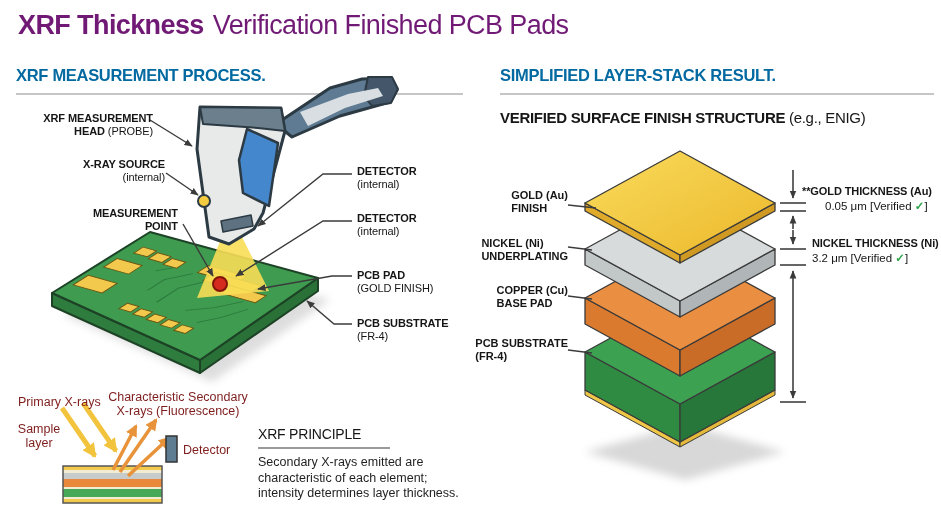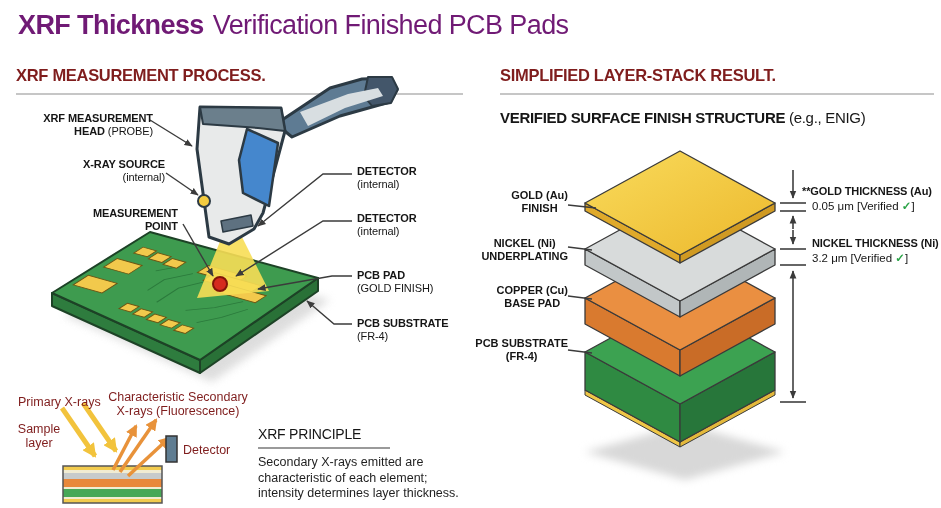--- a/index.html
+++ b/index.html
@@ -3,28 +3,28 @@
 <meta charset="utf-8">
 <style>
   html,body{margin:0;padding:0;background:#fff;}
   .canvas{position:relative;width:941px;height:508px;background:#fff;overflow:hidden;
           font-family:"Liberation Sans",sans-serif;color:#161616;}
   .rule{position:absolute;height:2px;background:#c6c6c6;z-index:0;}
   svg.gfx{position:absolute;left:0;top:0;z-index:1;}
   .txt{position:absolute;z-index:2;}
   .title{font-size:27px;letter-spacing:-0.6px;color:#701a75;white-space:nowrap;}
   .title .bb{font-weight:bold;margin-right:9px;}
-  .sechead{font-size:16.5px;font-weight:bold;letter-spacing:-0.3px;color:#7f1d1d;white-space:nowrap;}
+  .sechead{font-size:16.5px;font-weight:bold;letter-spacing:-0.3px;color:#0369a1;white-space:nowrap;}
   .subhead{font-size:15px;letter-spacing:-0.3px;white-space:nowrap;}
   .subhead .bb{font-weight:bold;}
   .lbl{font-size:11px;line-height:1.18;font-weight:bold;letter-spacing:-0.1px;color:#151515;}
   .lbl .nn{font-weight:normal;}
   .ra{text-align:right;}
   .preline{white-space:pre-line;}
-  .rlbl{font-size:11px;line-height:1.18;font-weight:bold;text-align:center;color:#151515;white-space:pre-line;}
+  .rlbl{font-size:11px;line-height:1.18;font-weight:bold;text-align:left;color:#151515;white-space:pre-line;}
   .meas .ml{font-size:11px;font-weight:bold;letter-spacing:-0.1px;}
   .meas .mv{font-size:11.5px;margin-top:2px;}
   .chk{color:#2AA347;font-weight:bold;}
   .ptitle{font-size:14px;font-weight:normal;letter-spacing:-0.2px;}
   .prule{position:absolute;height:1.5px;background:#9a9a9a;z-index:2;}
   .pbody{font-size:12.5px;line-height:15.5px;color:#1f1f1f;}
   .mini{font-size:12.5px;color:#7f1d1d;line-height:1.1;}
 </style>
 </head>
 <body>
@@ -213,21 +213,21 @@
 FINISH</div>
   <div class="txt rlbl" style="right:373px;top:237px">NICKEL (Ni)
 UNDERPLATING</div>
   <div class="txt rlbl" style="right:373px;top:284px">COPPER (Cu)
 BASE PAD</div>
   <div class="txt rlbl" style="right:373px;top:337px">PCB SUBSTRATE
 (FR-4)</div>
 
   <div class="txt meas" style="left:802px;top:185px">
     <div class="ml">**GOLD THICKNESS (Au)</div>
-    <div class="mv" style="margin-left:10px">
+    <div class="mv" style="margin-left:23px">
       <span>0.05 μm [Verified</span>
       <span class="chk">✓</span><span>]</span>
     </div>
   </div>
   <div class="txt meas" style="left:812px;top:237px">
     <div class="ml">NICKEL THICKNESS (Ni)</div>
     <div class="mv">
       <span>3.2 μm [Verified</span>
       <span class="chk">✓</span><span>]</span>
     </div>

